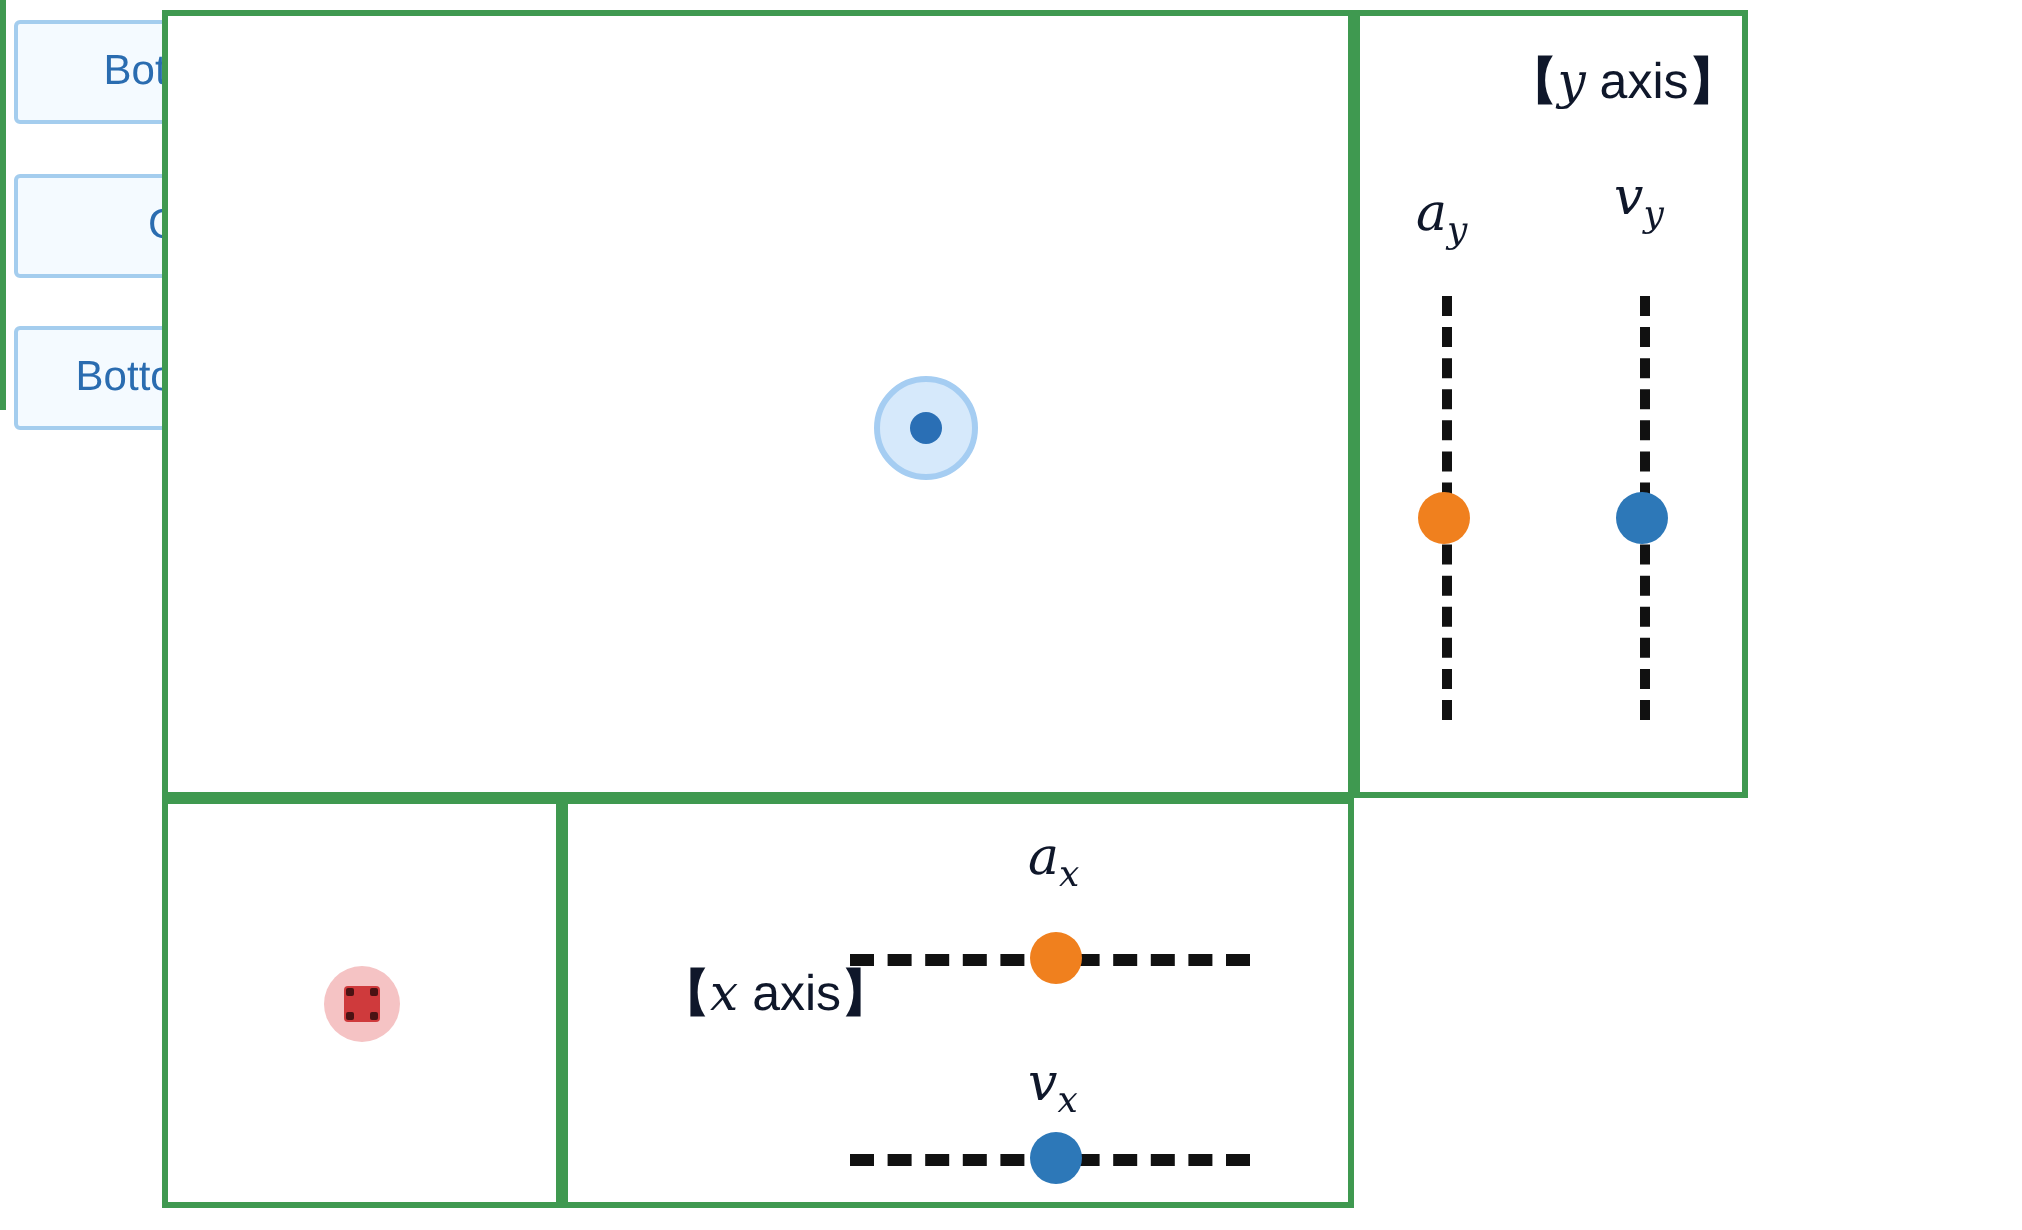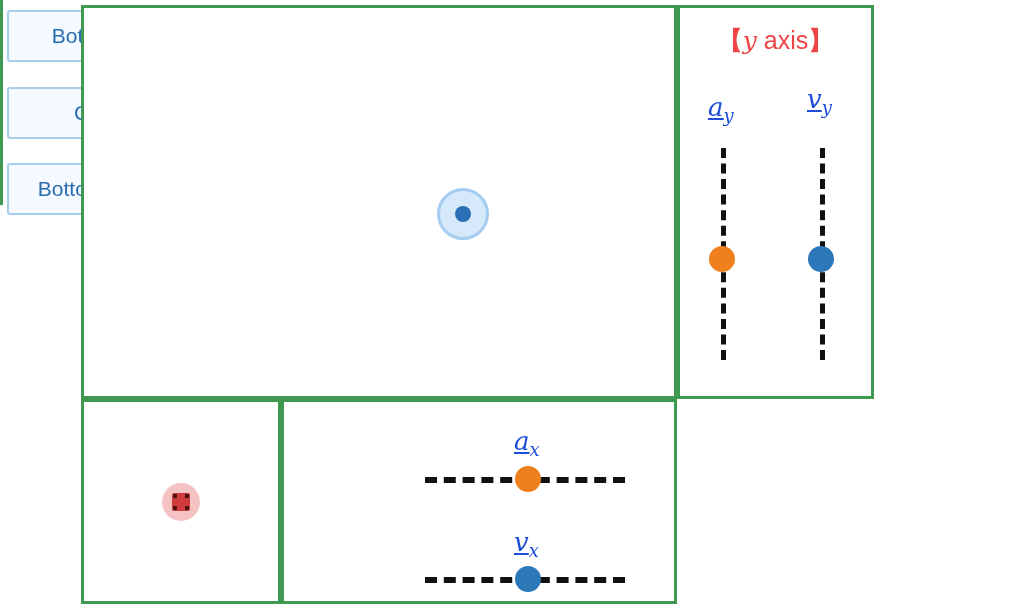--- a/index.html
+++ b/index.html
@@ -68,43 +68,43 @@
     background: #3f9950;
   }
 
   
   .panel-title {
     position: absolute;
     width: 100%;
     text-align: center;
     top: 16px;
     font-size: 25px;
-    color: #ef4444;
+    color: #0f172a;
     letter-spacing: 0px;
     white-space: nowrap;
+    margin-left: 36px;
   }
   .mathvar {
     font-family: "DejaVu Serif", "Liberation Serif", serif;
     font-style: italic;
     font-size: 25px;
   }
   .bracket {
     font-family: "DejaVu Sans", sans-serif;
     font-weight: 700;
     font-size: 25px;
   }
 
   .axis-label {
     position: absolute;
     font-family: "DejaVu Serif", "Liberation Serif", serif;
     font-style: italic;
     font-size: 26px;
-    color: #1d4ed8;
+    color: #0f172a;
     white-space: nowrap;
-    text-decoration: underline;
   }
   .axis-label .sub {
     font-size: 18px;
     vertical-align: -0.33em;
     font-style: italic;
   }
 
   
   .v-track {
     position: absolute;
@@ -212,22 +212,23 @@
   <div class="panel" id="bottom-left-panel"></div>
   <div id="bl-marker-halo"></div>
   <div id="bl-marker-core">
     <span class="corner c-tl"></span>
     <span class="corner c-tr"></span>
     <span class="corner c-bl"></span>
     <span class="corner c-br"></span>
   </div>
 
   <div class="panel" id="x-axis-panel">
-
-    <div class="axis-label" style="left:230px; top:24px;"><span>a</span><span class="sub">x</span></div>
+    <div class="panel-title" style="position:absolute; left:10px; top:78px; width:auto; text-align:left;"><span class="bracket">【</span><span class="mathvar">x</span> <span>axis</span><span class="bracket">】</span></div>
+
+    <div class="axis-label" style="left:230px; top:12px;"><span>a</span><span class="sub">x</span></div>
     <div class="h-track" style="left:141px; top:75px;"></div>
     <div class="dot dot-orange" style="left:231px; top:64px; width:26px; height:26px;"></div>
 
     <div class="axis-label" style="left:230px; top:125px;"><span>v</span><span class="sub">x</span></div>
     <div class="h-track" style="left:141px; top:175px;"></div>
     <div class="dot dot-blue" style="left:231px; top:164px; width:26px; height:26px;"></div>
   </div>
 
   <div id="buttons-panel">
     <div class="ui-button">Bottom Left</div>

